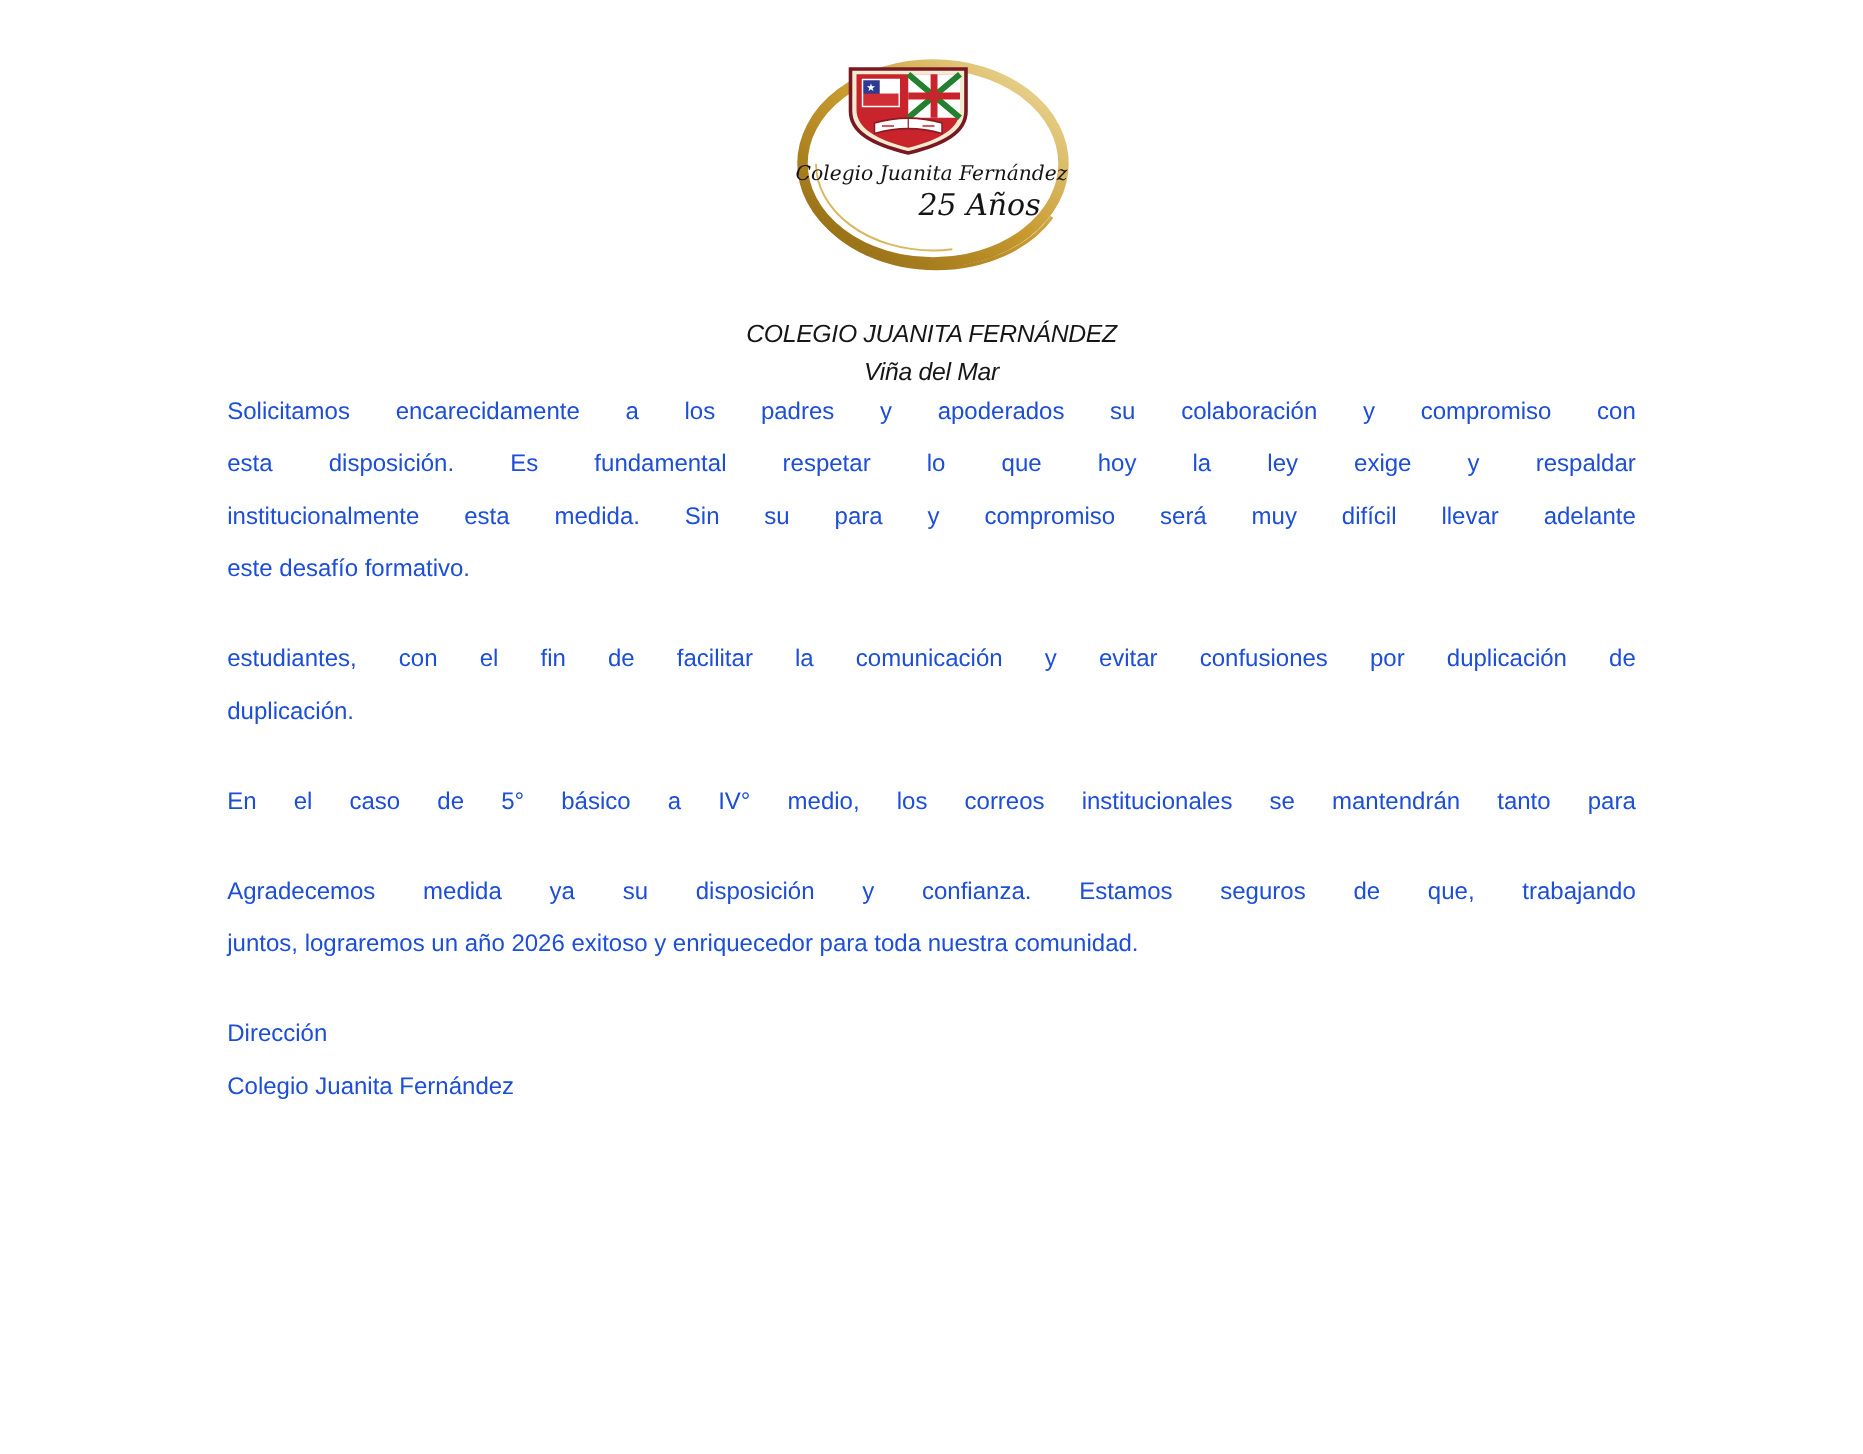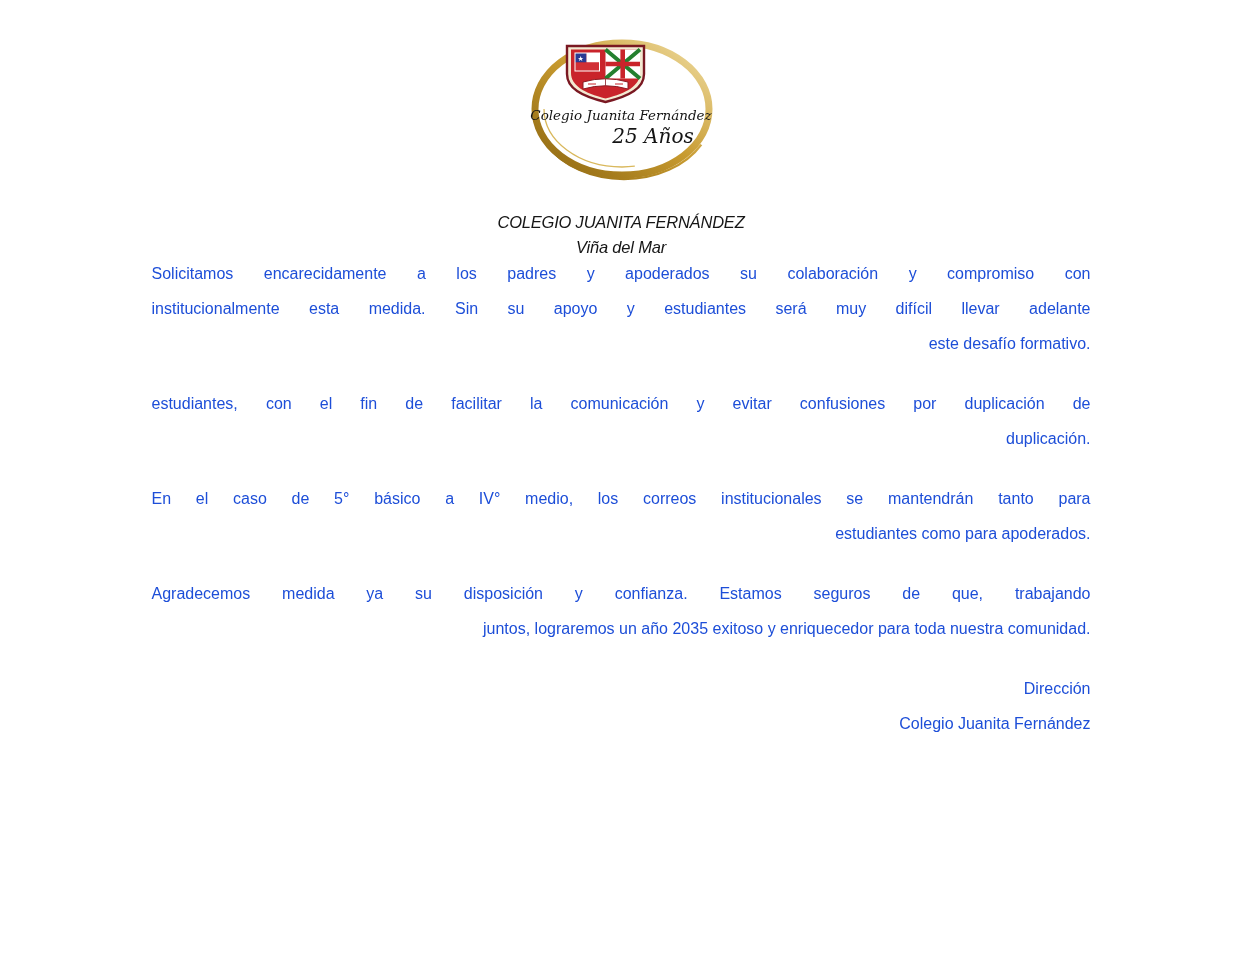--- a/index.html
+++ b/index.html
@@ -34,21 +34,21 @@
     margin: -4px auto 0 auto;
     font-size: 16px;
     line-height: 35px;
     color: #1d4ed8;
   }
   .para { margin: 0 0 25px 0; }
   .jline {
     text-align: justify;
     text-align-last: justify;
   }
-  .lline { text-align: right; }
+  .lline { text-align: left; }
 </style>
 </head>
 <body>
 
 <div class="page">
 
   <div class="logo-wrap">
     <svg width="190" height="152" viewBox="0 0 190 152" xmlns="http://www.w3.org/2000/svg">
       <defs>
         <linearGradient id="goldGrad" x1="0" y1="1" x2="1" y2="0">
@@ -96,37 +96,37 @@
 
   <div class="doc-header">
     <div>COLEGIO JUANITA FERNÁNDEZ</div>
     <div>Viña del Mar</div>
   </div>
 
   <div class="content">
 
     <div class="para">
       <div class="jline">Solicitamos encarecidamente a los padres y apoderados su colaboración y compromiso con</div>
-      <div class="jline">institucionalmente esta medida. Sin su apoyo y estudiantes será muy difícil llevar adelante</div>
+      <div class="jline">esta disposición. Es fundamental respetar lo que hoy la ley exige y respaldar</div>
+      <div class="jline">institucionalmente esta medida. Sin su para y compromiso será muy difícil llevar adelante</div>
       <div class="lline">este desafío formativo.</div>
     </div>
 
     <div class="para">
       <div class="jline">estudiantes, con el fin de facilitar la comunicación y evitar confusiones por duplicación de</div>
       <div class="lline">duplicación.</div>
     </div>
 
     <div class="para">
       <div class="jline">En el caso de 5° básico a IV° medio, los correos institucionales se mantendrán tanto para</div>
-      <div class="lline">estudiantes como para apoderados.</div>
     </div>
 
     <div class="para">
       <div class="jline">Agradecemos medida ya su disposición y confianza. Estamos seguros de que, trabajando</div>
-      <div class="lline">juntos, lograremos un año 2035 exitoso y enriquecedor para toda nuestra comunidad.</div>
+      <div class="lline">juntos, lograremos un año 2026 exitoso y enriquecedor para toda nuestra comunidad.</div>
     </div>
 
 
     <div class="para">
       <div class="lline">Dirección</div>
       <div class="lline">Colegio Juanita Fernández</div>
     </div>
 
   </div>
 </div>

